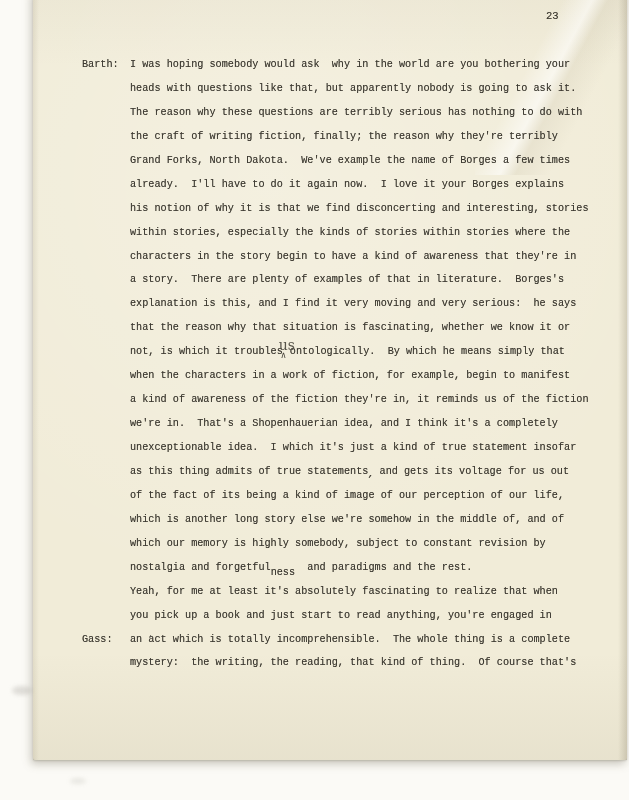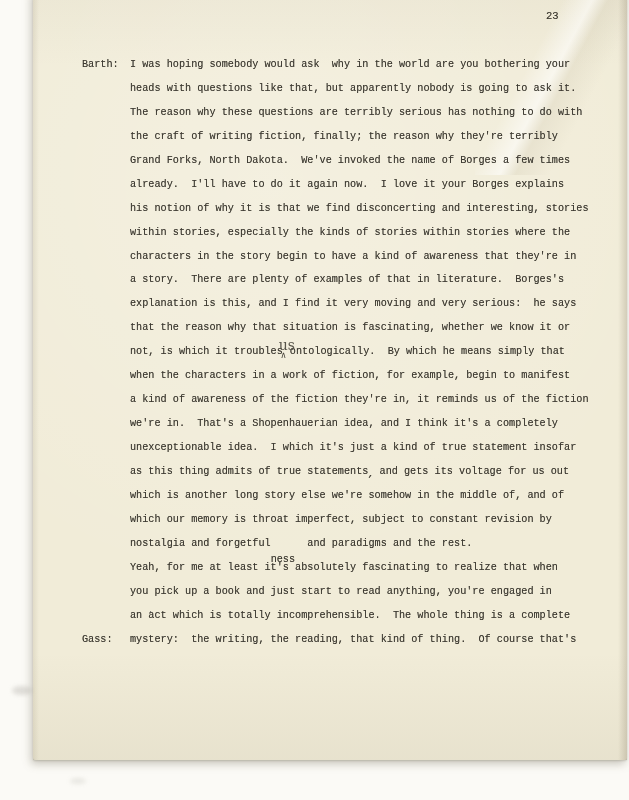--- a/index.html
+++ b/index.html
@@ -83,21 +83,21 @@
     color: var(--pencil); text-shadow: none;
   }
 
   
   .hand-comma {
     display: inline-block; width: 5px;
     transform: translateY(2.5px) rotate(10deg);
   }
 
   
-  .dropped { position: relative; top: 16px; }
+  .dropped { position: relative; top: 5px; }
 
   
   .stray-wrap { position: relative; display: inline-block; width: 0; height: 1px; }
   .stray-mark {
     position: absolute; left: 0; top: -15px;
     font-size: 8px; color: #55514a; text-shadow: none;
   }
 </style>
 </head>
 <body>
@@ -119,36 +119,37 @@
     <div class="pagenum">23</div>
 
     <div class="speaker barth">Barth:</div>
     <div class="speaker gass">Gass:</div>
 
     <div class="lines">
       <div class="line"><span class="t">I was hoping somebody would ask  why in the world are you bothering your</span></div>
       <div class="line"><span class="t">heads with questions like that, but apparently nobody is going to ask it.</span></div>
       <div class="line"><span class="t">The reason why these questions are terribly serious has nothing to do with</span></div>
       <div class="line"><span class="t">the craft of writing fiction, finally; the reason why they're terribly</span></div>
-      <div class="line"><span class="t">Grand Forks, North Dakota.  We've invoked the name of Borges a few times</span></div>
+      <div class="line"><span class="t">Grand Forks, North Dakota.  We've example the name of Borges a few times</span></div>
       <div class="line"><span class="t">already.  I'll have to do it again now.  I love it your Borges explains</span></div>
       <div class="line"><span class="t">his notion of why it is that we find disconcerting and interesting, stories</span></div>
       <div class="line"><span class="t">within stories, especially the kinds of stories within stories where the</span></div>
       <div class="line"><span class="t">characters in the story begin to have a kind of awareness that they're in</span></div>
       <div class="line"><span class="t">a story.  There are plenty of examples of that in literature.  Borges's</span></div>
       <div class="line"><span class="t">explanation is this, and I find it very moving and very serious:  he says</span></div>
       <div class="line"><span class="t">that the reason why that situation is fascinating, whether we know it or</span></div>
       <div class="line"><span class="t">not, is which it troubles</span><span class="ins-wrap"><span class="ins-text">us</span><span class="ins-caret">∧</span></span><span class="t">ontologically.  By which he means simply that</span></div>
       <div class="line"><span class="t">when the characters in a work of fiction, for example, begin to manifest</span></div>
       <div class="line"><span class="t">a kind of awareness of the fiction they're in, it reminds us of the fiction</span></div>
       <div class="line"><span class="t">we're in.  That's a Shopenhauerian idea, and I think it's a completely</span></div>
       <div class="line"><span class="t">unexceptionable idea.  I which it's just a kind of true statement insofar</span></div>
       <div class="line"><span class="t">as this thing admits of true statements</span><span class="hand-comma">,</span><span class="t"> and gets its voltage for us out</span></div>
+      <div class="line"><span class="t">of the fact of its being a kind of image of our perception of our life,</span></div>
       <div class="line"><span class="t">which is another long story else we're somehow in the middle of, and of</span></div>
-      <div class="line"><span class="t">which our memory is throat imperfect, subject to constant revision by</span></div>
+      <div class="line"><span class="t">which our memory is highly somebody, subject to constant revision by</span></div>
       <div class="line"><span class="t">nostalgia and forgetful</span><span class="dropped">ness</span><span class="t">  and paradigms and the rest.</span></div>
       <div class="line"><span class="t">Yeah, for me at least it's absolutely fascinating to realize that when</span></div>
       <div class="line"><span class="t">you pick up a book and just start to read anything, you're engaged in</span></div>
       <div class="line"><span class="t">an </span><span class="stray-wrap"><span class="stray-mark">'</span></span><span class="t">act which is totally incomprehensible.  The whole thing is a complete</span></div>
       <div class="line"><span class="t">mystery:  the writing, the reading, that kind of thing.  Of course that's</span></div>
     </div>
 
   </div>
 </div>
 

